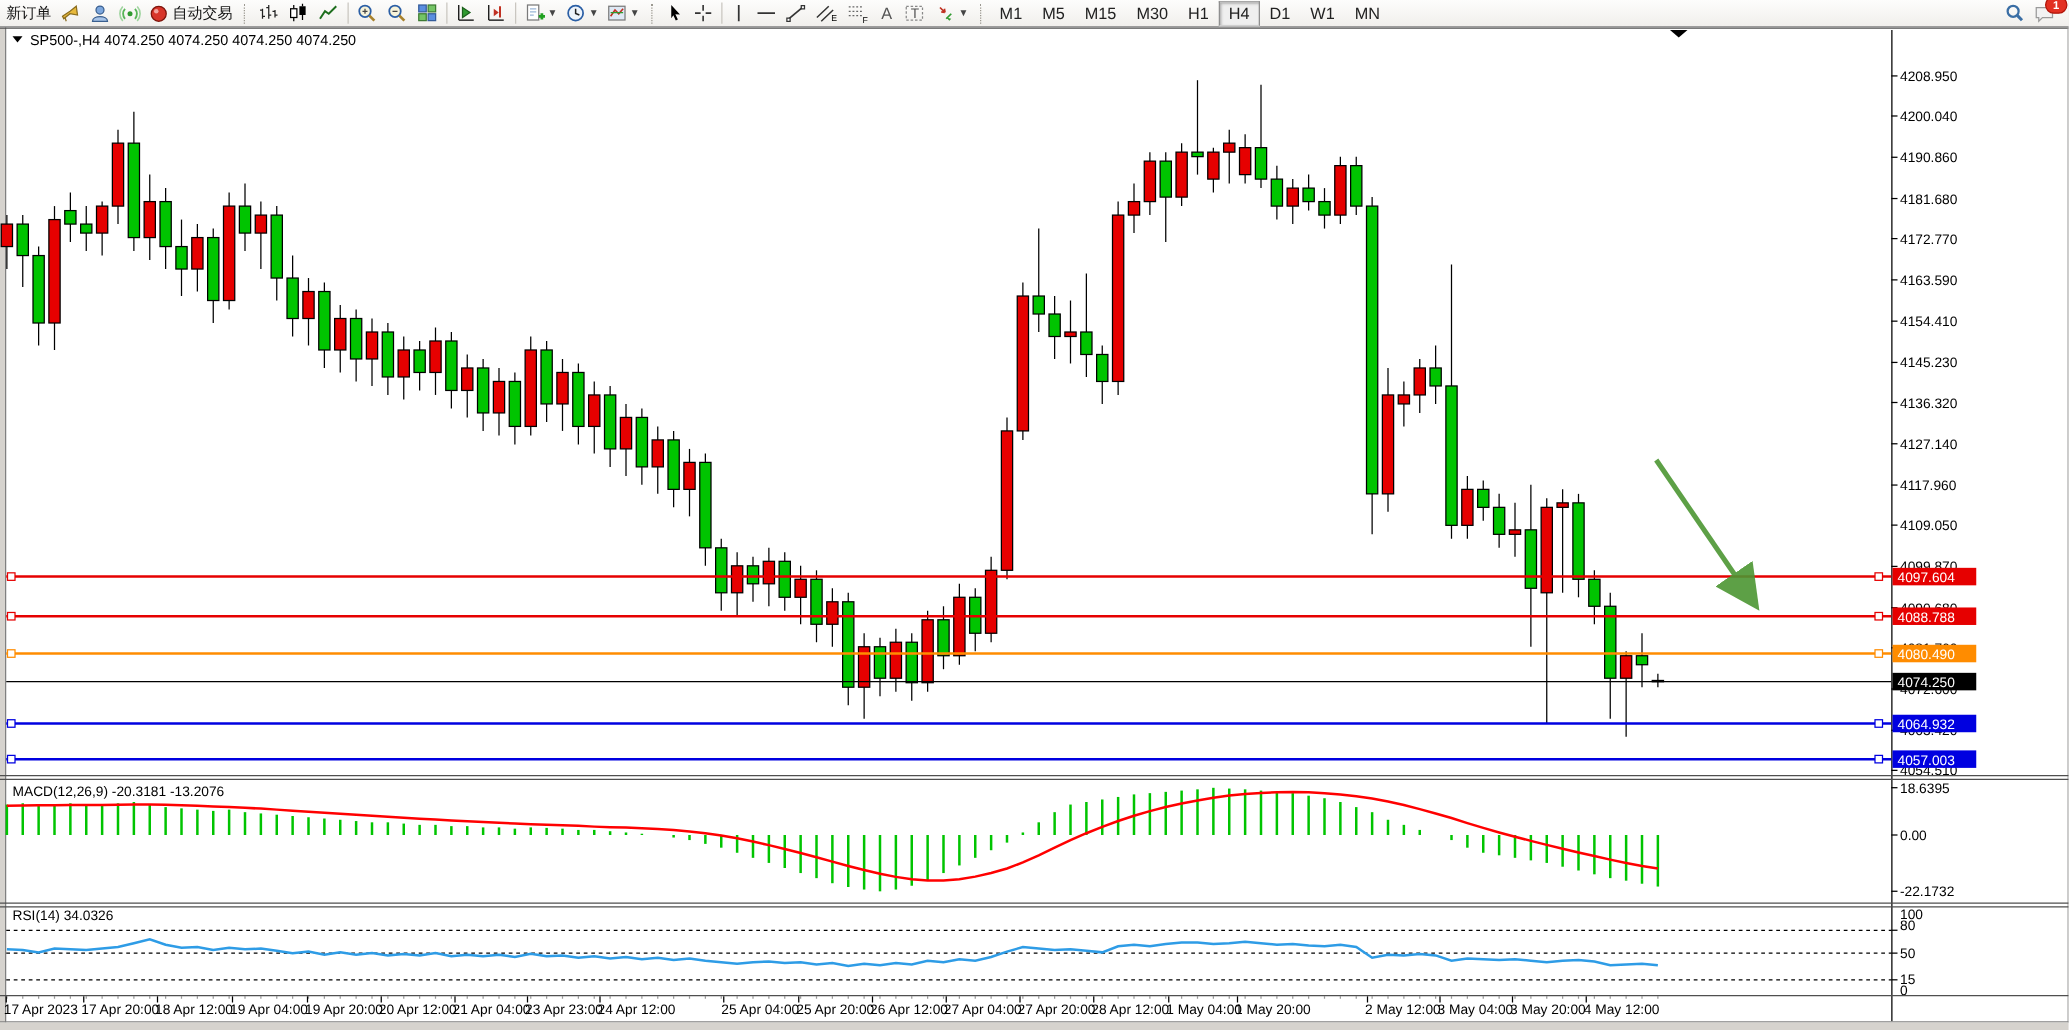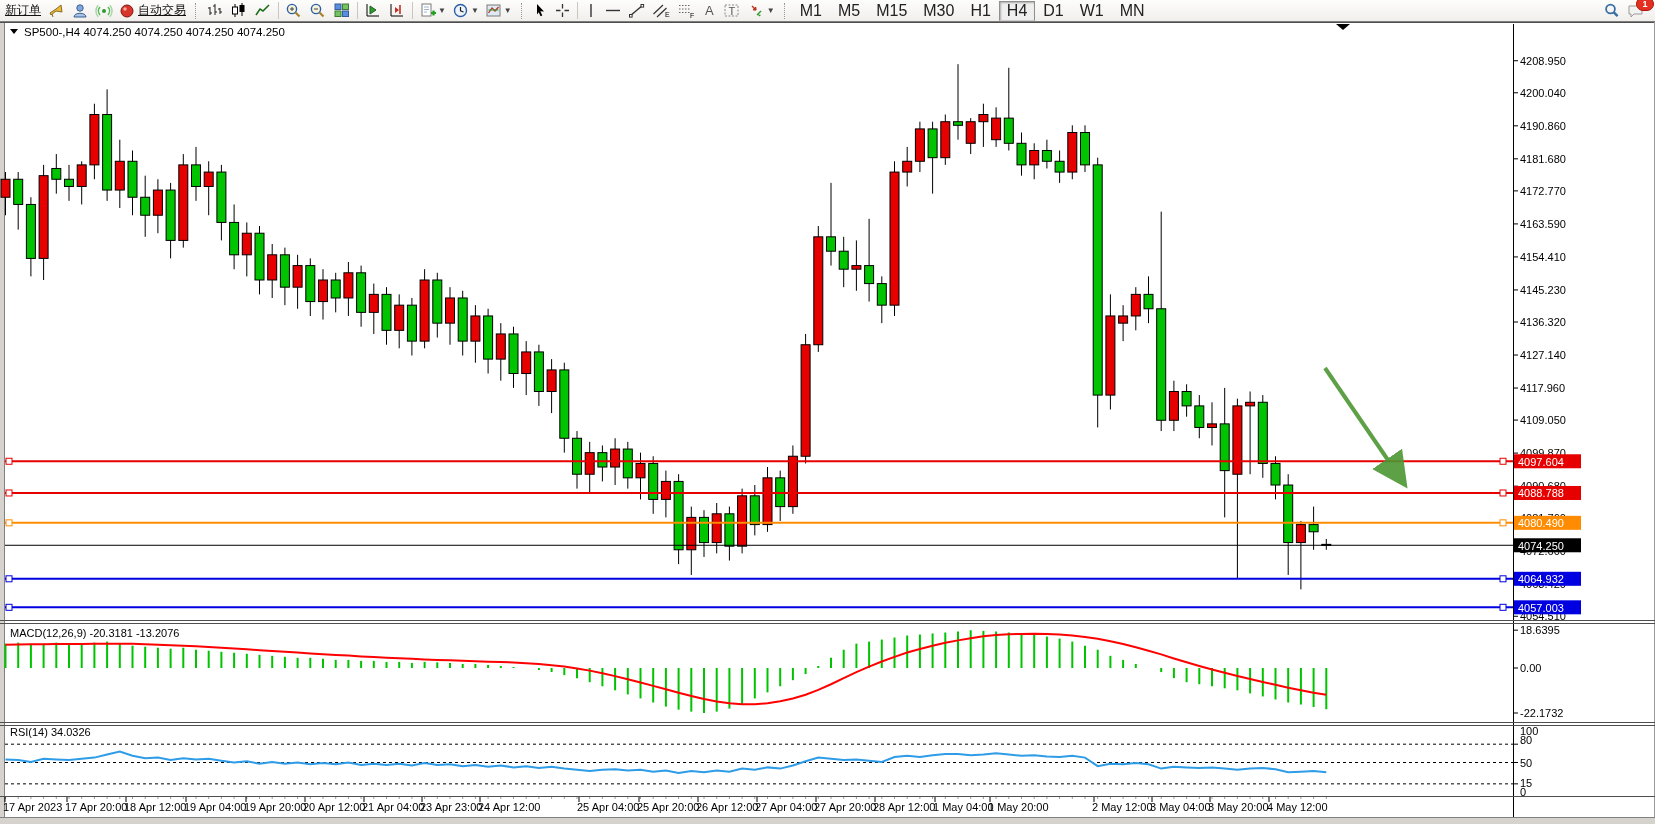--- a/index.html
+++ b/index.html
@@ -4,25 +4,25 @@
 <style>
   html,body{margin:0;padding:0;background:#d6d3ce;width:1655px;height:824px;overflow:hidden;
     font-family:"Liberation Sans",sans-serif;-webkit-font-smoothing:none;}
   #app{position:relative;width:1655px;height:824px;background:#fff;}
   
   #toolbar{position:absolute;left:0;top:0;width:1655px;height:22px;box-sizing:border-box;
     background:linear-gradient(#fdfdfc,#f1efec);border-bottom:1px solid #7d7d7d;
     display:flex;align-items:center;font-size:12px;color:#111;white-space:nowrap;}
   .tb-btn{height:20px;display:flex;align-items:center;justify-content:center;padding:0 3px;cursor:default;}
   .tb-btn svg{display:block;}
-  .tb-label{margin-left:2px;font-size:12px;text-decoration:underline;}
+  .tb-label{margin-left:2px;font-size:12px;}
   .sep{width:1px;height:17px;background:#c9c6c0;margin:0 3px;}
   .grip{width:3px;height:16px;border-left:1px dotted #9b9890;margin:0 4px 0 6px;}
   .dd{font-size:8px;color:#444;margin-left:1px;}
-  .tf-btn{height:18px;padding:0 7px;display:flex;align-items:center;font-size:16px;color:#222;border:1px solid transparent;}
+  .tf-btn{height:18px;padding:0 7px;display:flex;align-items:center;font-size:13px;color:#222;border:1px solid transparent;}
   .tf-active{background:#efefef;border:1px solid #8f8f8f;border-bottom-color:#cfcfcf;
     box-shadow:inset 1px 1px 2px rgba(0,0,0,.28);}
   .spacer{flex:1;}
   .chatwrap{position:relative;margin-right:6px;}
   .badge{position:absolute;top:-4px;right:-5px;min-width:12px;height:12px;border-radius:7px;background:#e33022;
     color:#fff;font-size:9px;font-weight:bold;display:flex;align-items:center;justify-content:center;padding:0 2px;
     border:1px solid #b01408;}
   
   #chart-svg{position:absolute;left:0;top:0;}
   text{font-family:"Liberation Sans",sans-serif;}

